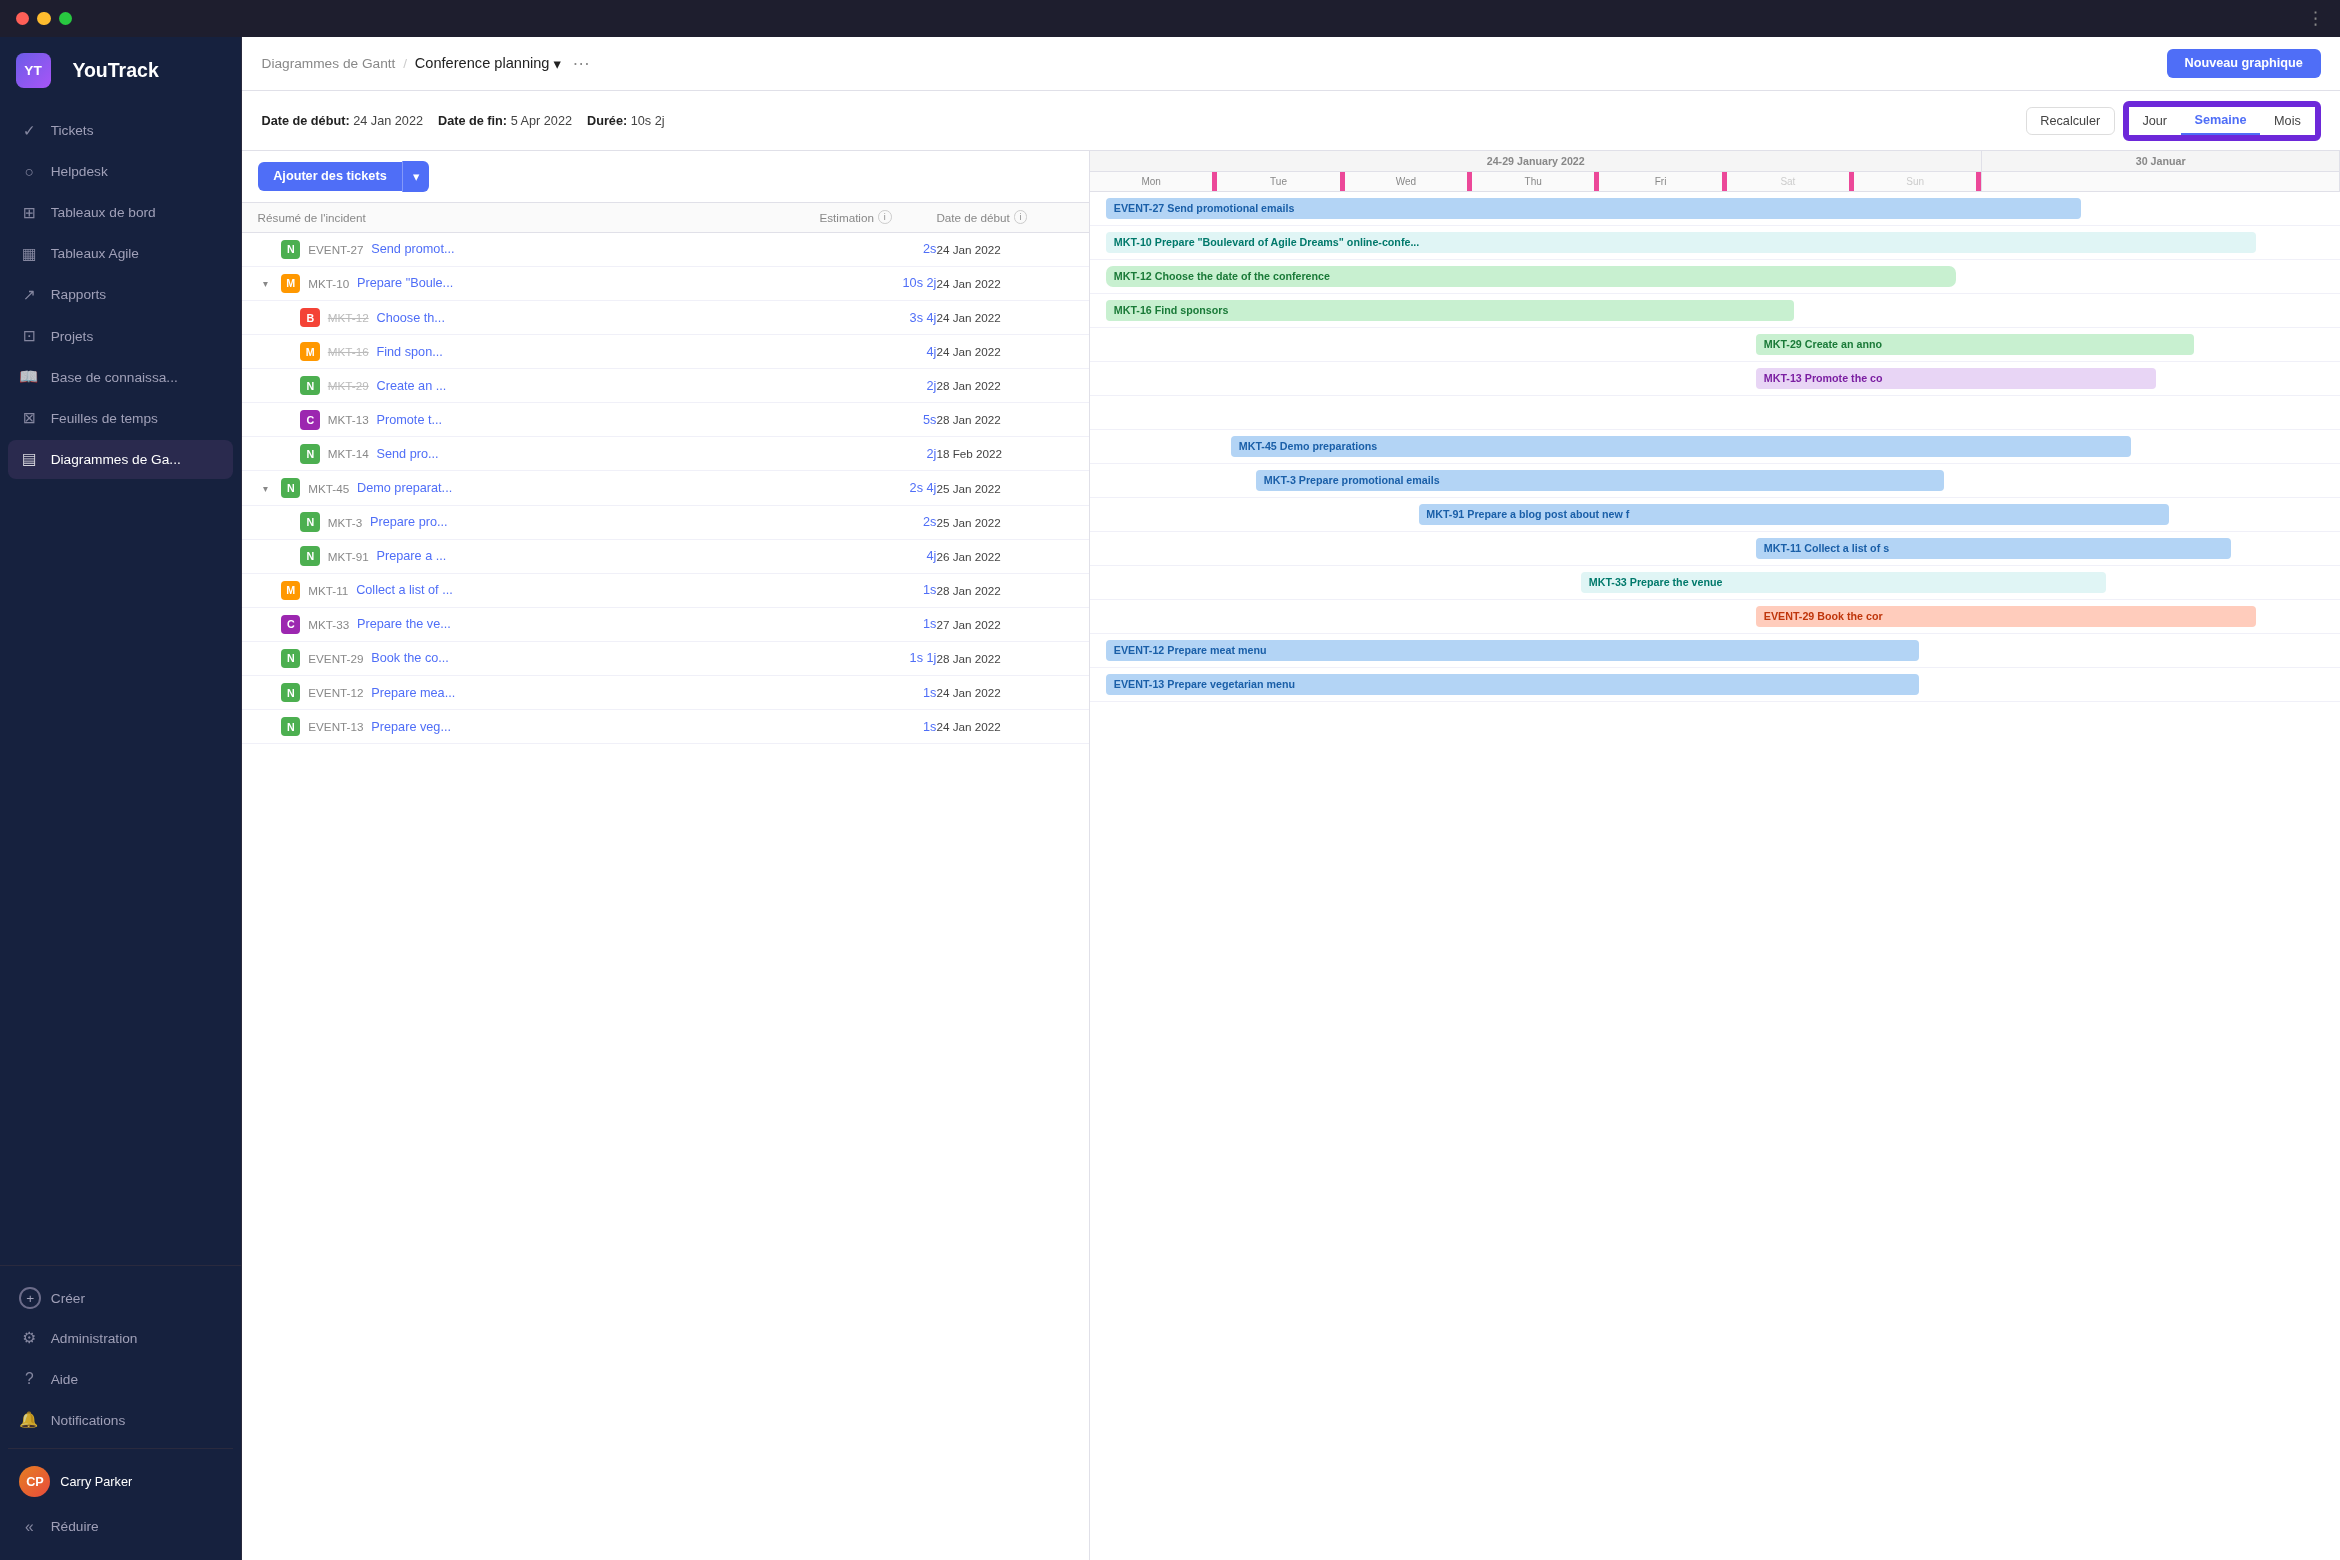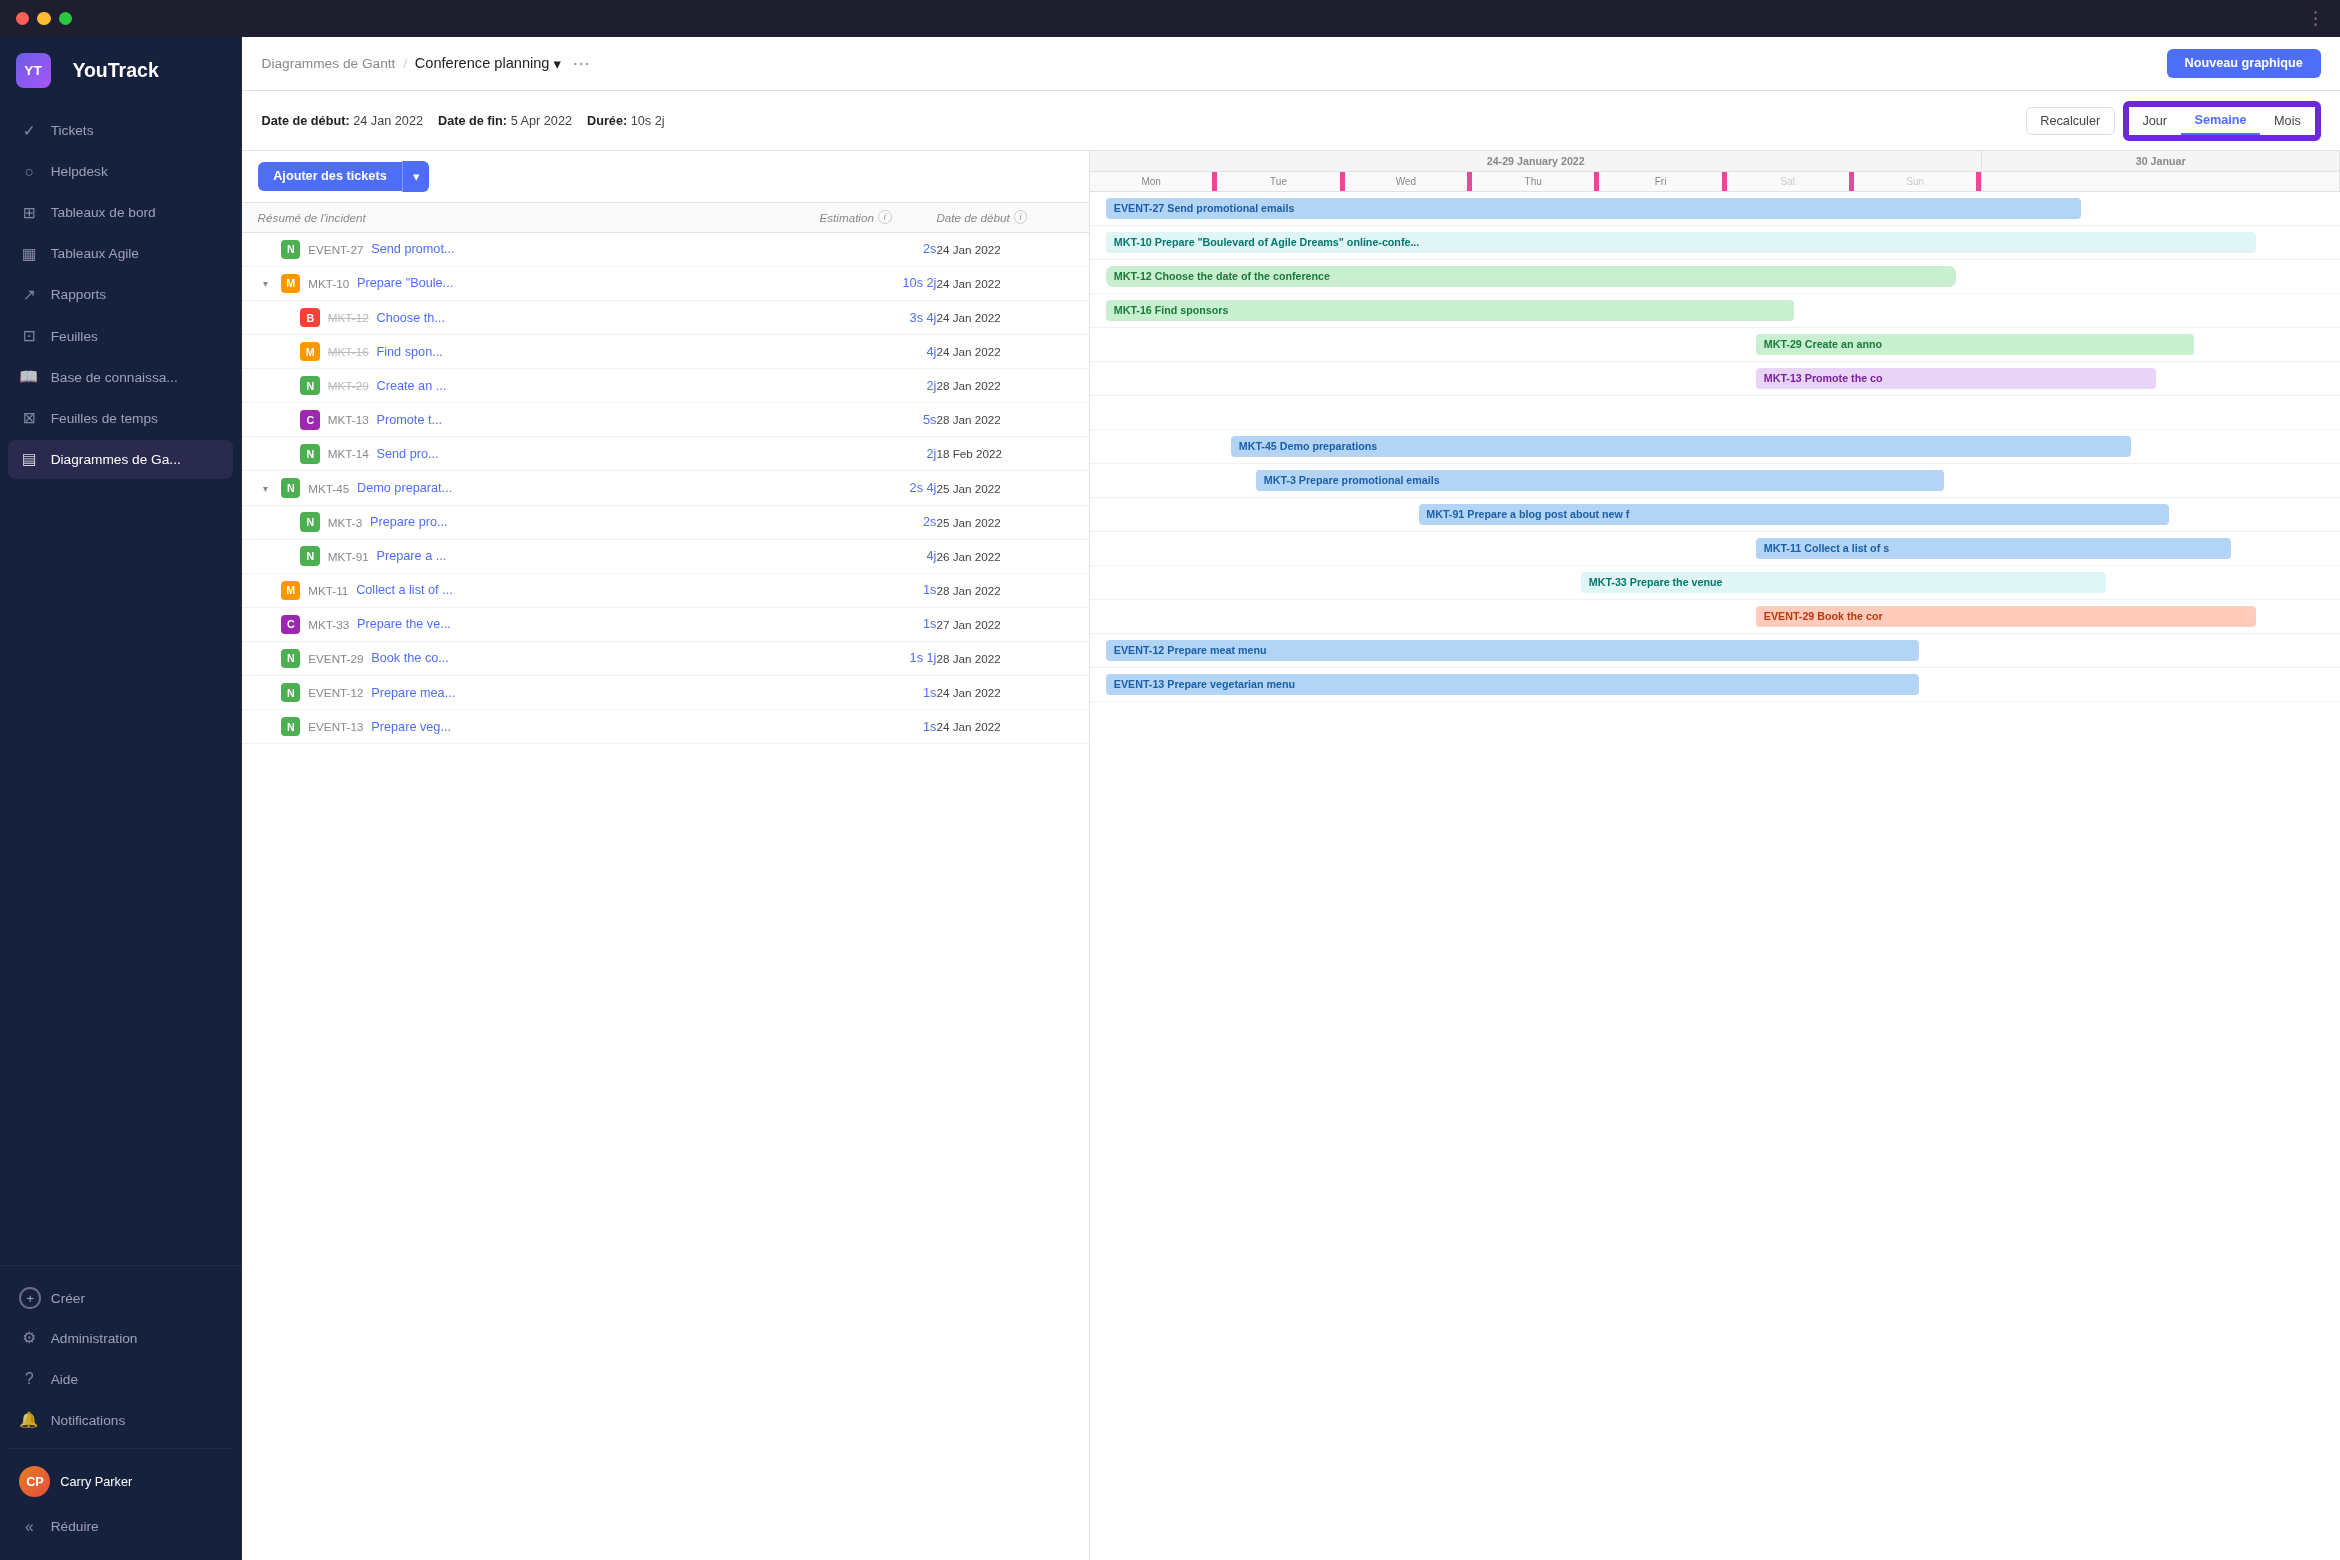--- a/index.html
+++ b/index.html
@@ -52,21 +52,21 @@
     .view-btn.active { background: #fff; color: #4f6ef7; font-weight: 600; border-bottom: 2px solid #4f6ef7; }
 
     
     .content { flex: 1; display: flex; overflow: hidden; background: #f5f5f7; }
 
     
     .table-section { width: 848px; background: #fff; border-right: 1px solid #e0e0e8; display: flex; flex-direction: column; overflow: hidden; flex-shrink: 0; }
     .table-toolbar { padding: 9.8px 15.6px; border-bottom: 1px solid #e0e0e8; display: flex; align-items: center; gap: 0; }
     .btn-add { background: #4f6ef7; color: #fff; border: none; border-radius: 5.9px 0 0 5.9px; padding: 7.8px 15.6px; font-size: 12.7px; font-weight: 600; cursor: pointer; }
     .btn-add-arrow { background: #4f6ef7; color: #fff; border: none; border-left: 1px solid rgba(255,255,255,0.3); border-radius: 0 5.9px 5.9px 0; padding: 7.8px 9.8px; font-size: 12.7px; cursor: pointer; }
-    .table-header { display: grid; grid-template-columns: 1fr 117px 137px; padding: 7.8px 15.6px; border-bottom: 1px solid #e0e0e8; background: #fafafa; color: #888; font-size: 11.7px; font-weight: 500; font-style: italic; }
+    .table-header { display: grid; grid-template-columns: 1fr 117px 137px; padding: 7.8px 15.6px; border-bottom: 1px solid #e0e0e8; background: #fafafa; color: #888; font-size: 11.7px; font-weight: 500; }
     .col-header { display: flex; align-items: center; gap: 3.9px; }
     .info-icon { width: 13.7px; height: 13.7px; border: 1px solid #ccc; border-radius: 50%; display: flex; align-items: center; justify-content: center; font-size: 8.8px; color: #888; cursor: pointer; }
 
     
     .table-body { flex: 1; overflow-y: auto; }
     .table-row { display: grid; grid-template-columns: 1fr 117px 137px; padding: 6.8px 15.6px; border-bottom: 1px solid #f0f0f8; align-items: center; }
     .row-summary { display: flex; align-items: center; gap: 7.8px; }
     .row-expand { width: 15.6px; height: 15.6px; display: flex; align-items: center; justify-content: center; cursor: pointer; color: #888; font-size: 9.8px; }
     .badge { width: 19.5px; height: 19.5px; border-radius: 3.9px; display: flex; align-items: center; justify-content: center; font-size: 10.7px; font-weight: 700; color: #fff; flex-shrink: 0; }
     .badge-n { background: #4caf50; }
@@ -135,21 +135,21 @@
     <div class="nav-item">
       <span class="nav-icon">▦</span>
       <span>Tableaux Agile</span>
     </div>
     <div class="nav-item">
       <span class="nav-icon">↗</span>
       <span>Rapports</span>
     </div>
     <div class="nav-item">
       <span class="nav-icon">⊡</span>
-      <span>Feuilles</span>
+      <span>Projets</span>
     </div>
     <div class="nav-item">
       <span class="nav-icon">📖</span>
       <span>Base de connaissa...</span>
     </div>
     <div class="nav-item">
       <span class="nav-icon">⊠</span>
       <span>Feuilles de temps</span>
     </div>
     <div class="nav-item active">

